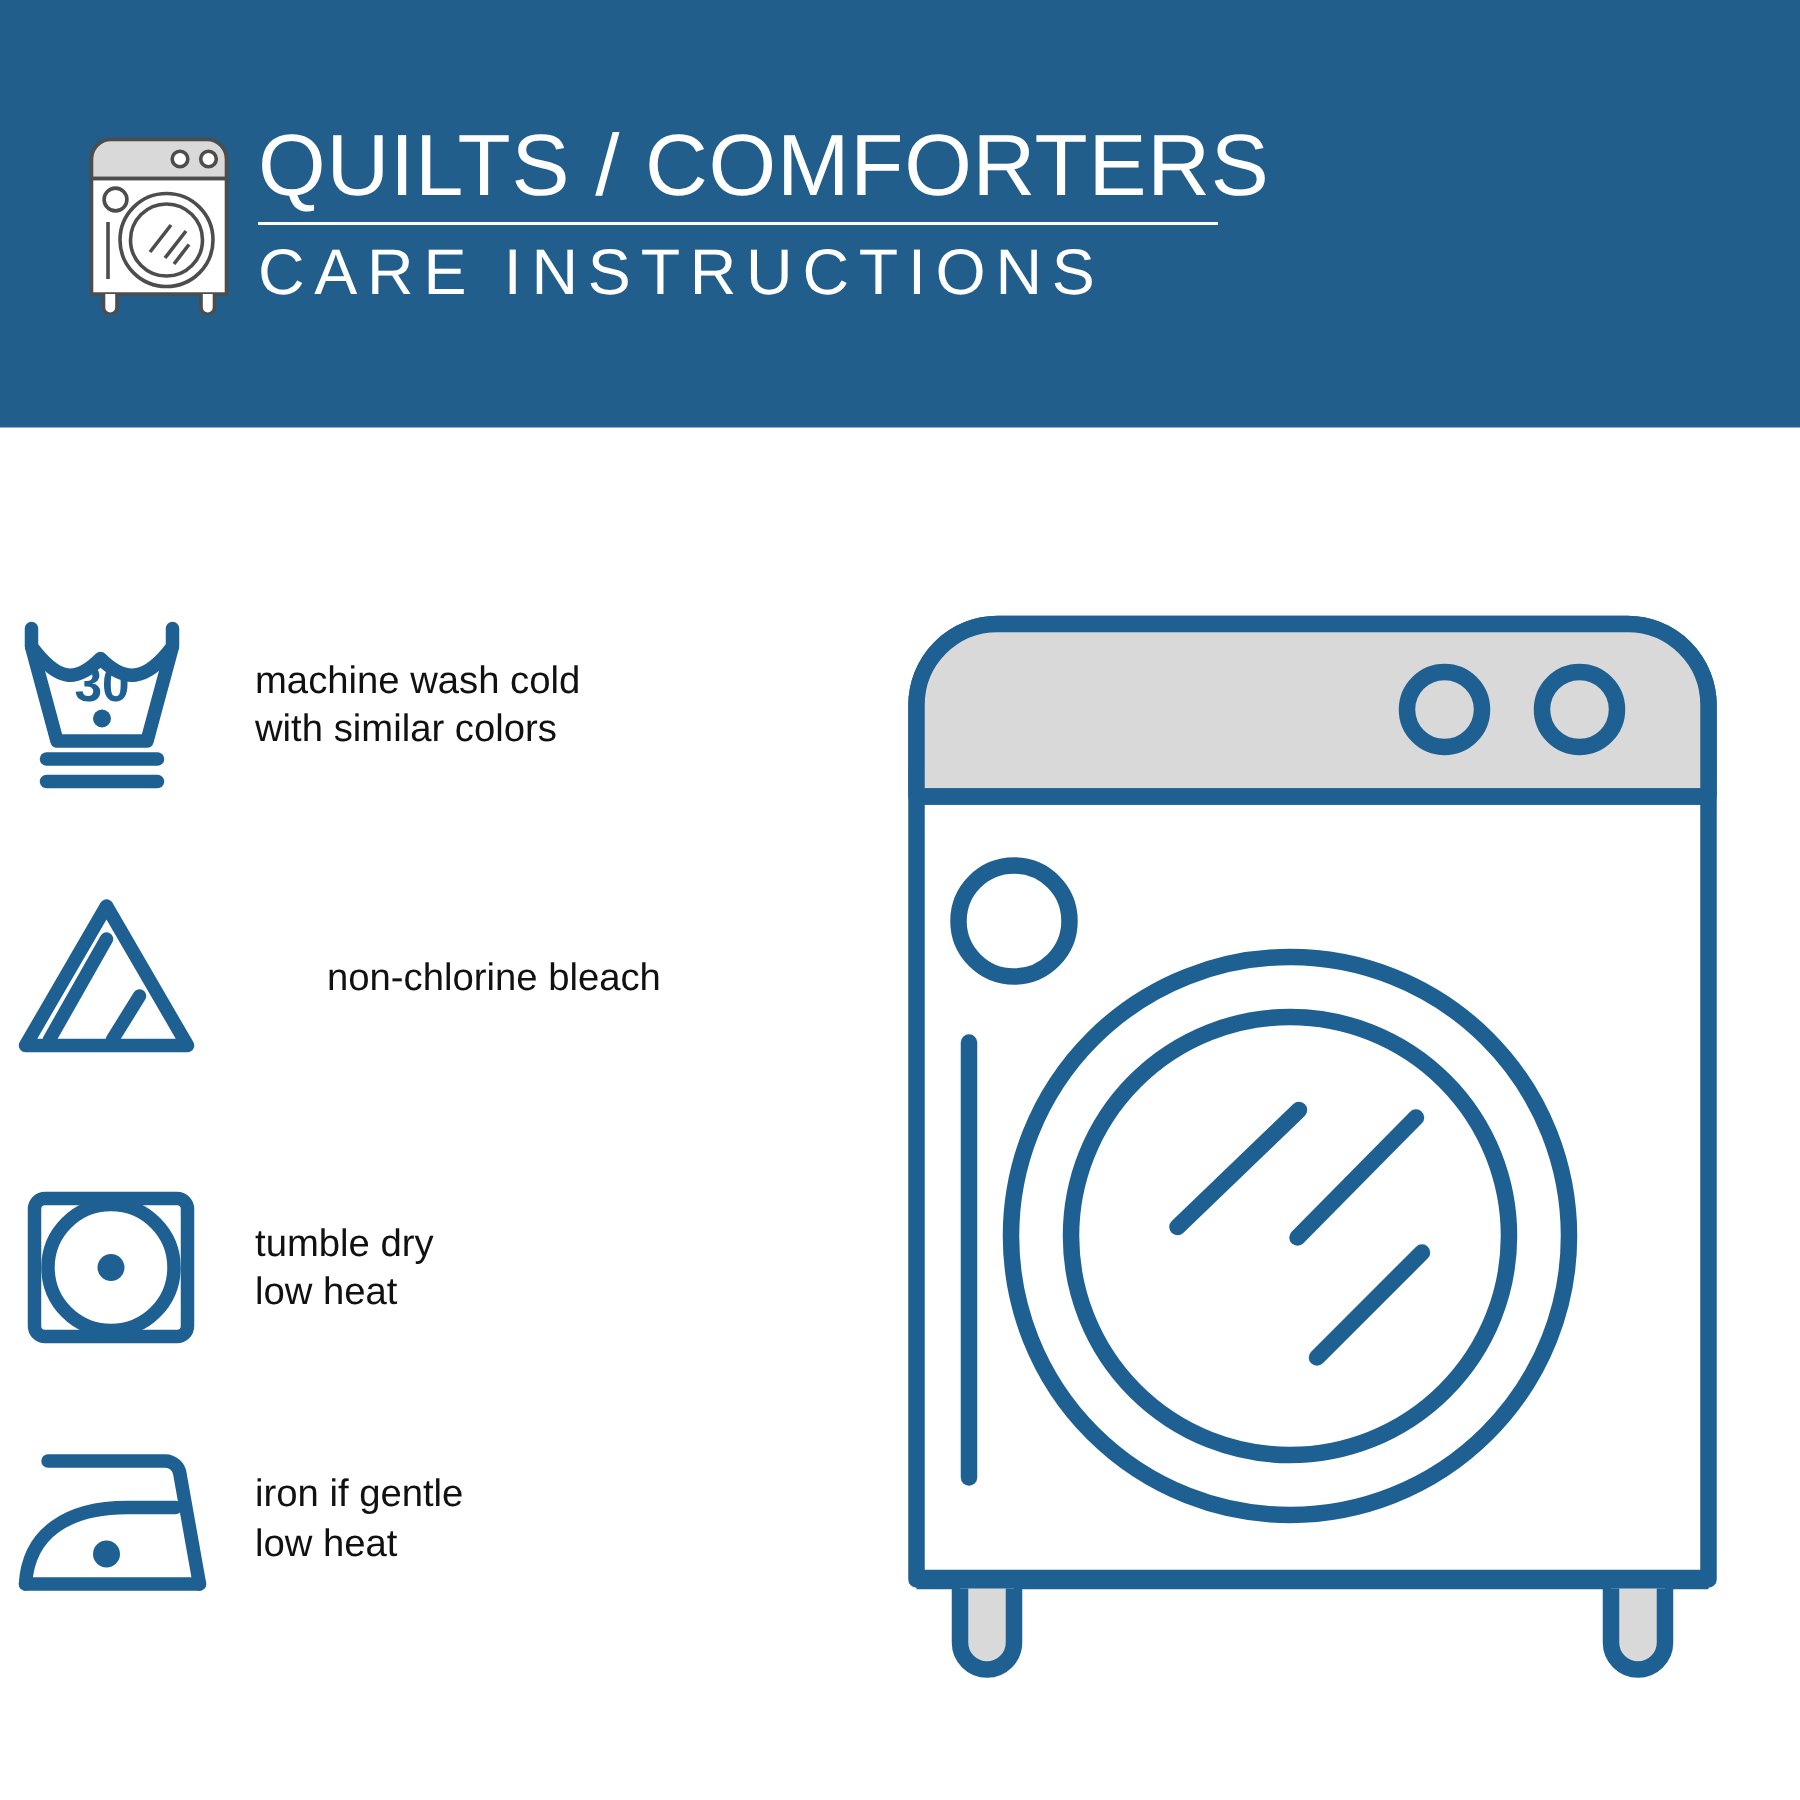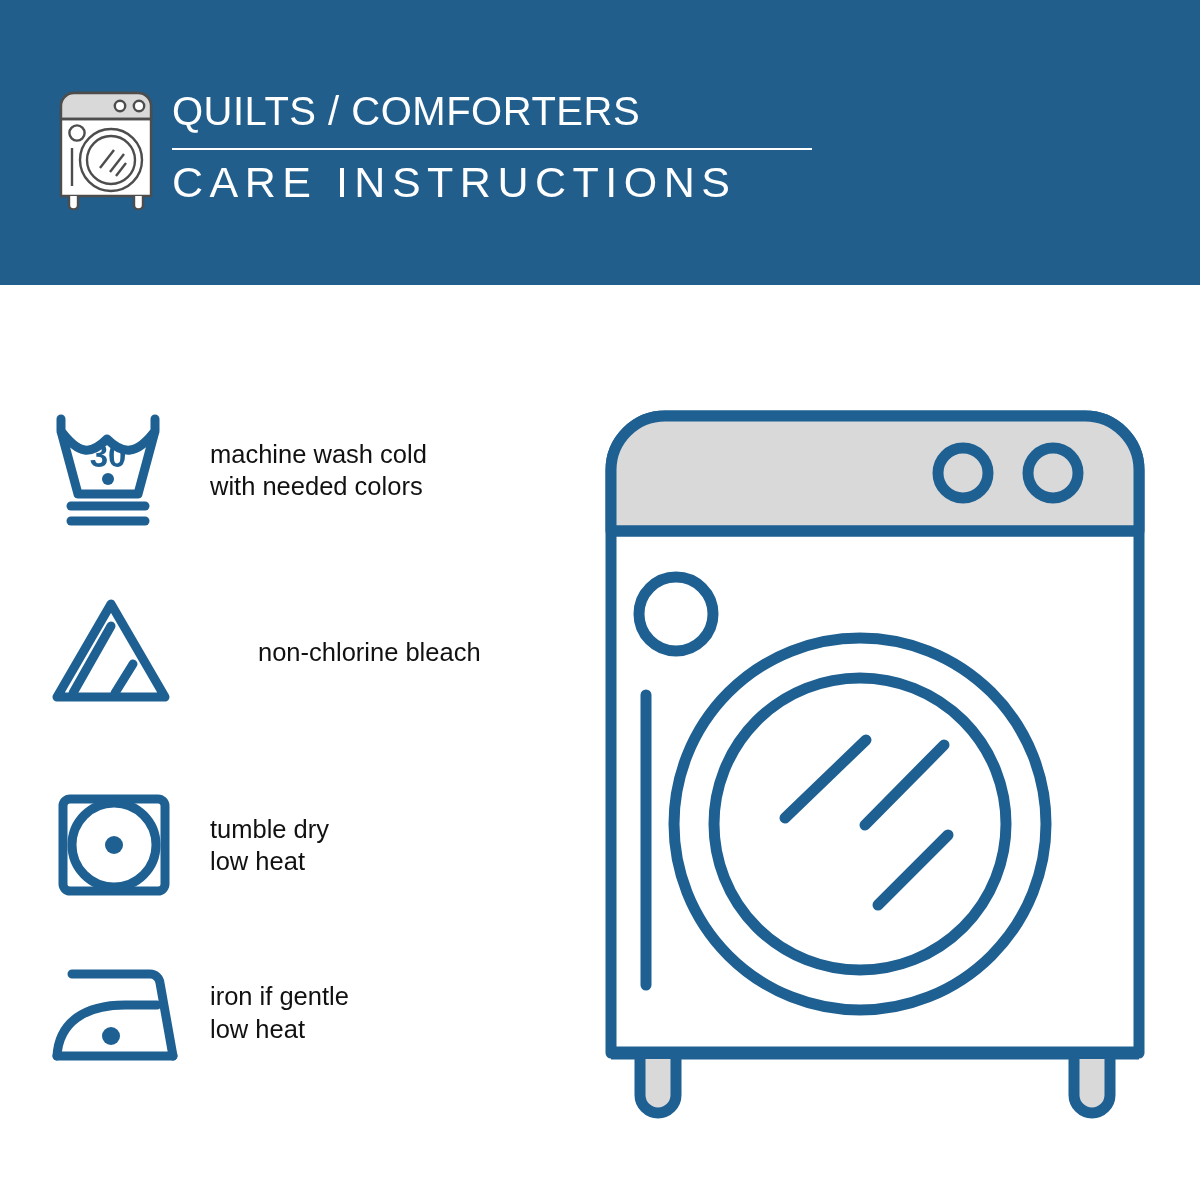--- a/index.html
+++ b/index.html
@@ -2,28 +2,28 @@
 <html><head>
 <meta charset="utf-8">
 <style>
   html,body{margin:0;padding:0;}
   body{width:1200px;height:1200px;background:#ffffff;font-family:"Liberation Sans",sans-serif;overflow:hidden;position:relative;}
 
   
   #header{position:absolute;left:0;top:0;width:1200px;height:285px;background:#215e8c;}
   #logo{position:absolute;left:54px;top:84px;width:104px;height:126px;}
   #title-block{position:absolute;left:172px;top:82px;width:660px;}
-  #title-main{color:#ffffff;font-size:40px;line-height:58px;font-weight:300;letter-spacing:0.5px;white-space:nowrap;}
+  #title-main{color:#ffffff;font-size:58px;line-height:58px;font-weight:300;letter-spacing:0.5px;white-space:nowrap;}
   #title-rule{height:2px;background:#ffffff;margin:8px 0 9px 0;width:640px;}
   #title-sub{color:#ffffff;font-size:43px;line-height:46px;font-weight:400;letter-spacing:6.5px;white-space:nowrap;}
 
   
   #care-list{position:absolute;left:0;top:285px;width:540px;}
   .care-row{position:absolute;left:0;width:540px;display:flex;align-items:center;}
-  .care-icon{width:150px;flex:0 0 150px;display:flex;justify-content:center;align-items:center;padding-left:40px;}
+  .care-icon{width:150px;flex:0 0 150px;display:flex;justify-content:center;align-items:center;}
   .care-text{margin-left:20px;color:#111111;font-size:25.5px;line-height:32.5px;font-weight:400;}
   .care-text div{white-space:nowrap;}
 
   #row-0{top:120px;height:130px;}
   #row-1{top:305px;height:125px;gap:48px;}
   #row-2{top:500px;height:120px;}
   #row-3{top:670px;height:115px;}
 
   
   #machine{position:absolute;left:600px;top:405px;width:570px;height:715px;}
@@ -70,21 +70,21 @@
           <path d="M16 22 L33 85 L93 85 L110 22" stroke-linecap="butt"></path>
           <line x1="26" y1="97" x2="100" y2="97"></line>
           <line x1="26" y1="112" x2="100" y2="112"></line>
         </g>
         <text x="63" y="58" text-anchor="middle" font-family="'Liberation Sans',sans-serif" font-size="33" font-weight="700" fill="#1f6093">30</text>
         <circle cx="63" cy="70" r="6" fill="#1f6093" class="nm"></circle>
       </svg>
     </div>
     <div class="care-text">
       <div>machine wash cold</div>
-      <div>with needed colors</div>
+      <div>with similar colors</div>
     </div>
   </div>
 
   <div class="care-row" id="row-1">
     <div class="care-icon">
       <svg width="140" height="118" viewBox="0 0 140 118">
         <g class="nm" fill="none" stroke="#1f6093" stroke-width="9" stroke-linecap="round" stroke-linejoin="round">
           <path d="M66 10 L120 103 L12 103 Z"></path>
           <line x1="66" y1="32" x2="28" y2="99"></line>
           <line x1="88" y1="70" x2="70" y2="99"></line>

